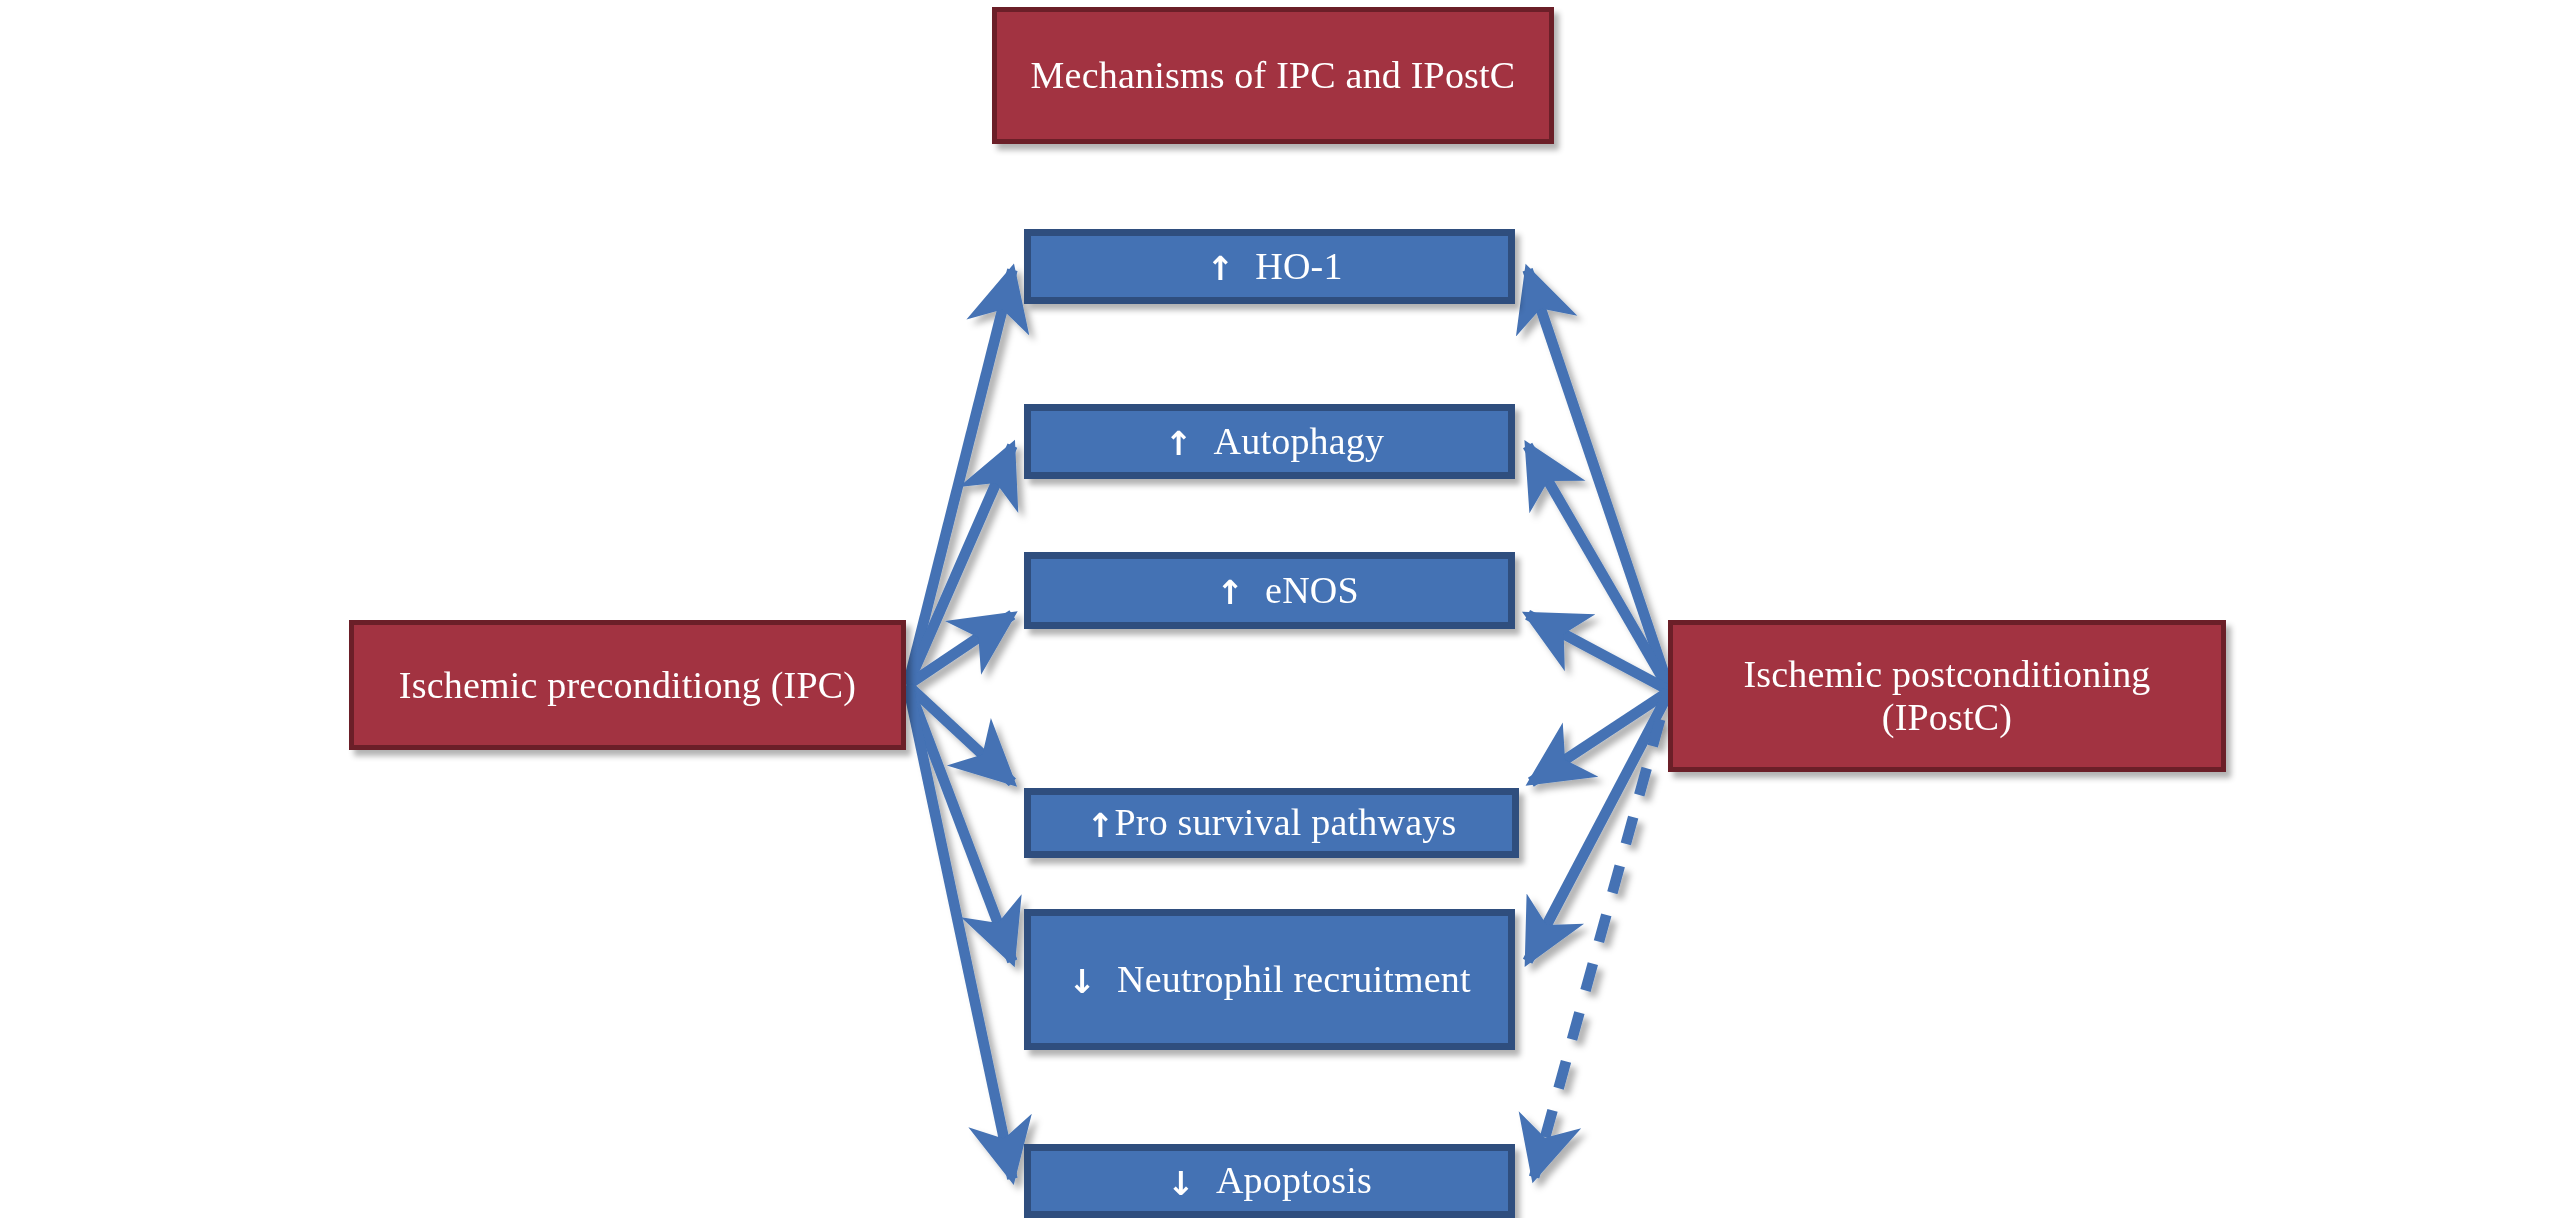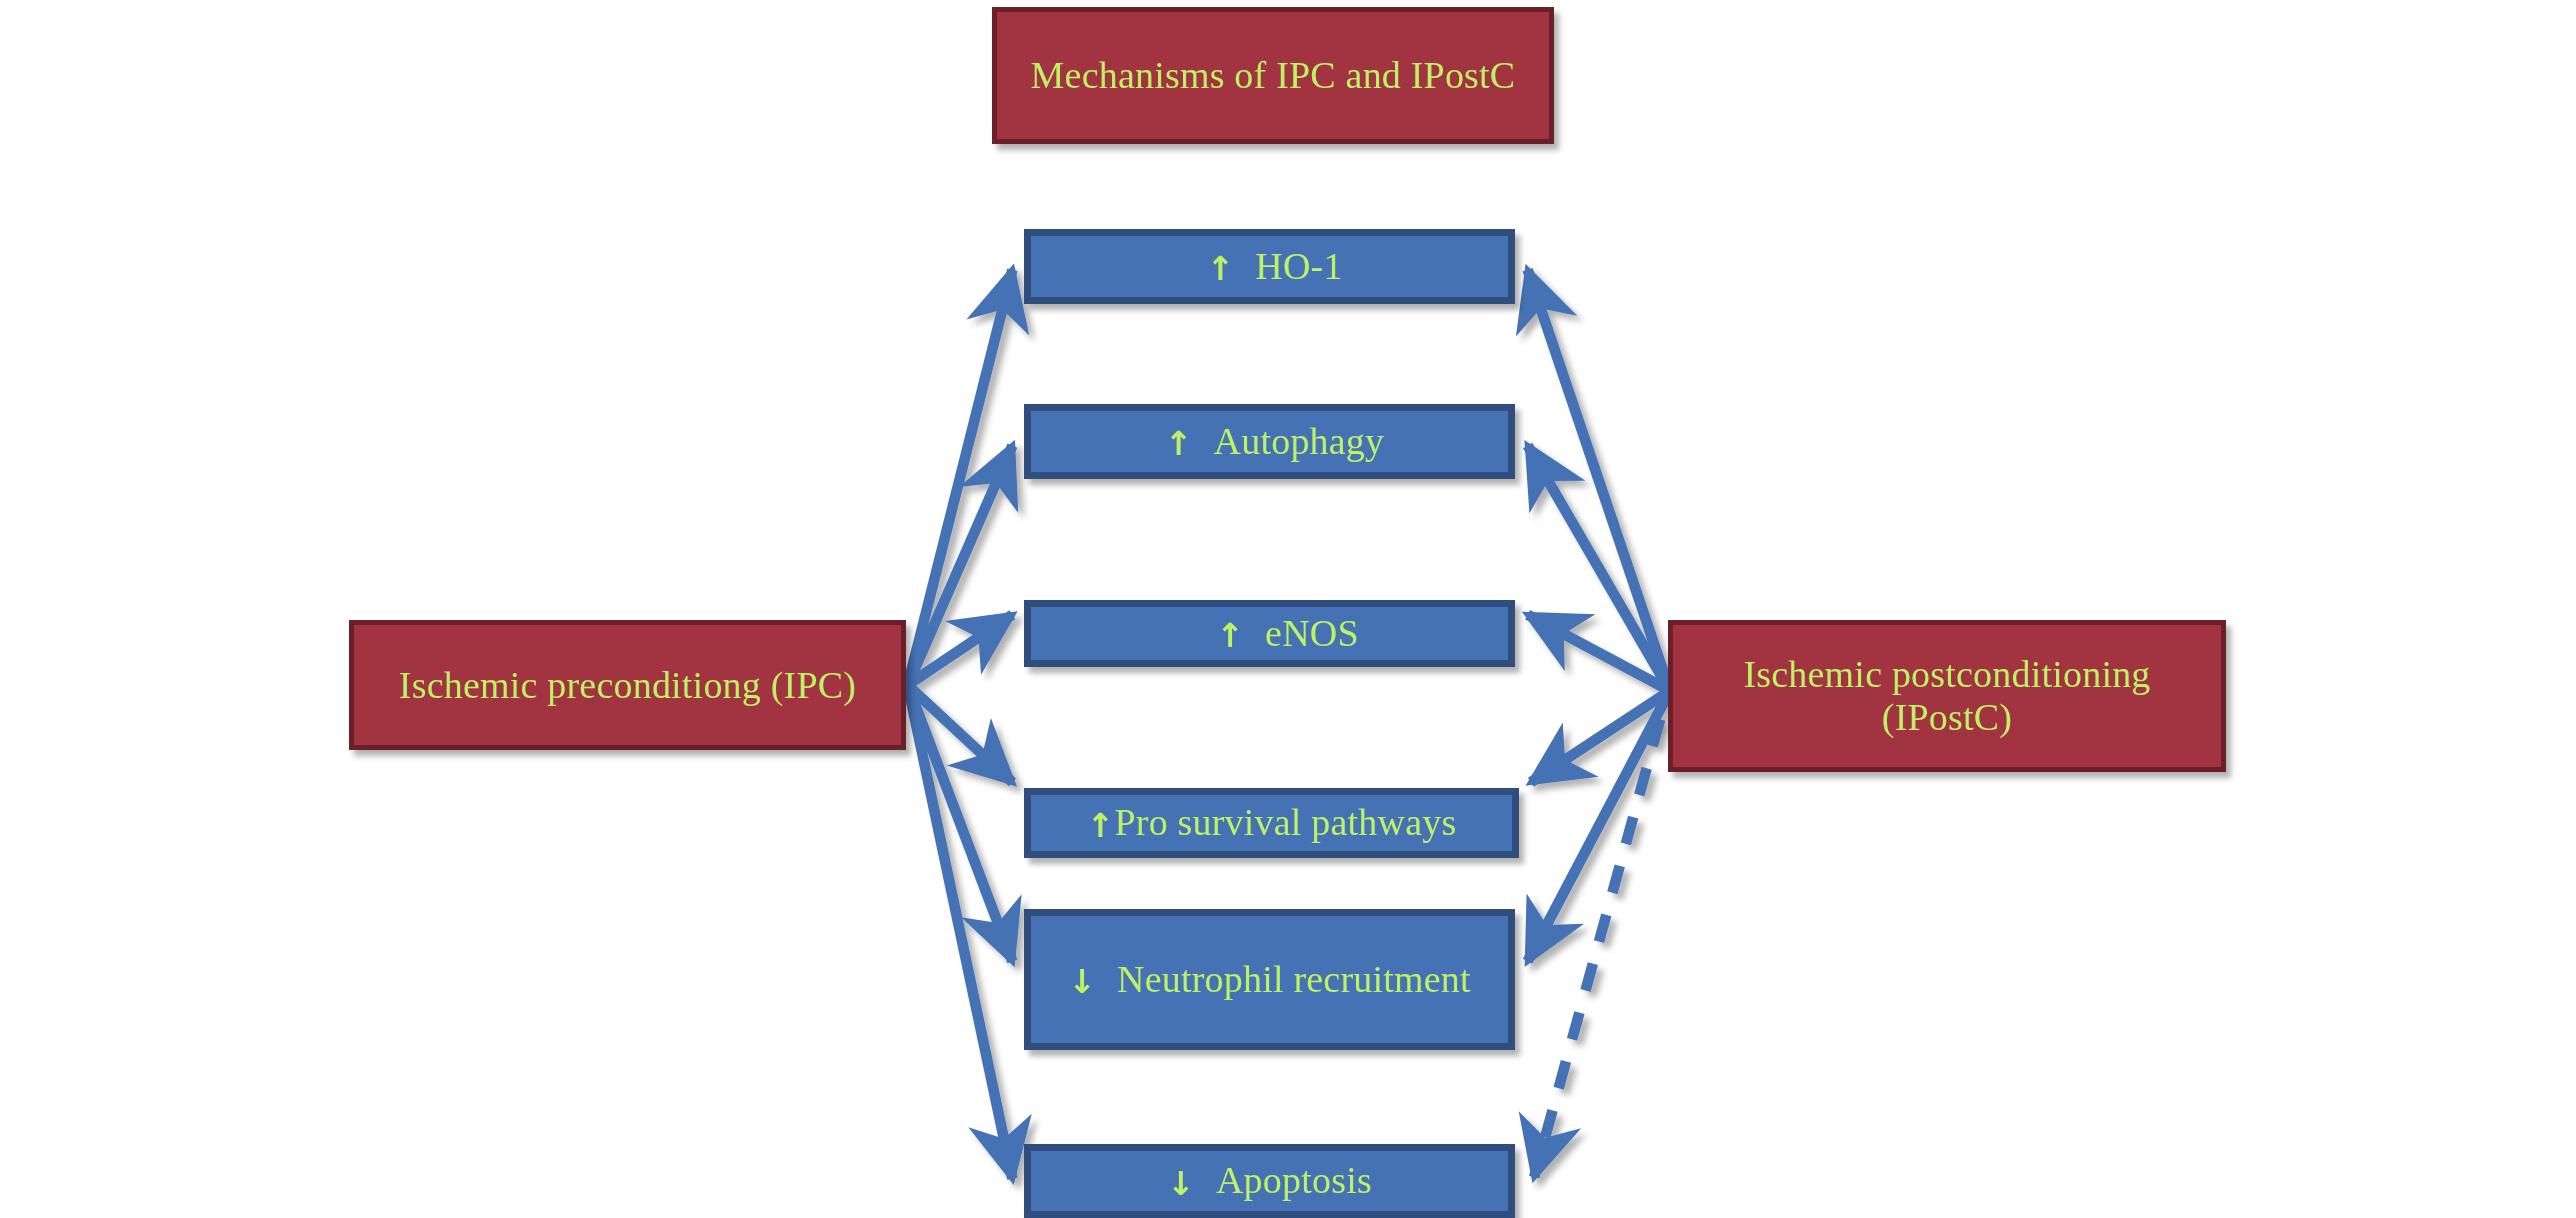--- a/index.html
+++ b/index.html
@@ -2,36 +2,36 @@
 <html style="font-size:13px"><head>
 <meta charset="utf-8">
 <style>
   html,body{margin:0;padding:0;background:#ffffff;}
   body{width:2576px;height:1218px;position:relative;overflow:hidden;
        font-family:"Liberation Serif","DejaVu Serif",serif;}
   #canvas{position:absolute;left:0;top:0;width:2576px;height:1218px;}
 
   
   .node{position:absolute;box-sizing:border-box;display:flex;align-items:center;
-        justify-content:center;text-align:center;color:#bef264;z-index:5;
+        justify-content:center;text-align:center;color:#ffffff;z-index:5;
         line-height:1.12;letter-spacing:0.2px;
         box-shadow:4.9px 5.7px 5.7px rgba(0,0,0,.30);}
   .node .lbl{display:block;width:100%;padding:0 6.5px;}
 
   .red{background:#a23341;border:5.7px solid #6b1f28;font-size:38px;}
   .blue{background:#4472b4;border:7.4px solid #2f4e7e;font-size:38px;}
 
   
   #title-box{left:992px;top:6.5px;width:562px;height:137px;}
   #ipc-box  {left:349px; top:620px;width:557px;height:130px;}
   #ipostc-box{left:1668px;top:620px;width:558px;height:152px;}
 
   #box-ho1        {left:1024px;top:229px; width:491px;height:75px;padding-left:10px;}
   #box-autophagy  {left:1024px;top:404px; width:491px;height:75px;padding-left:10px;}
-  #box-enos       {left:1024px;top:600px; width:491px;height:67px;padding-left:36px;}
+  #box-enos       {left:1024px;top:552px; width:491px;height:77px;padding-left:36px;}
   #box-prosurvival{left:1024px;top:788px; width:495px;height:70px;}
   #box-neutrophil {left:1024px;top:909px;width:491px;height:141px;}
   #box-apoptosis  {left:1024px;top:1144px;width:491px;height:74px;}
 
   .arrowglyph{display:inline-block;font-family:"DejaVu Sans",sans-serif;
               font-size:33px;font-weight:bold;vertical-align:-1.6px;}
   .gap{display:inline-block;width:21px;}
   .gap-thin{display:inline-block;width:0px;}
 
   svg#edges{position:absolute;left:0;top:0;width:2576px;height:1218px;z-index:1;

